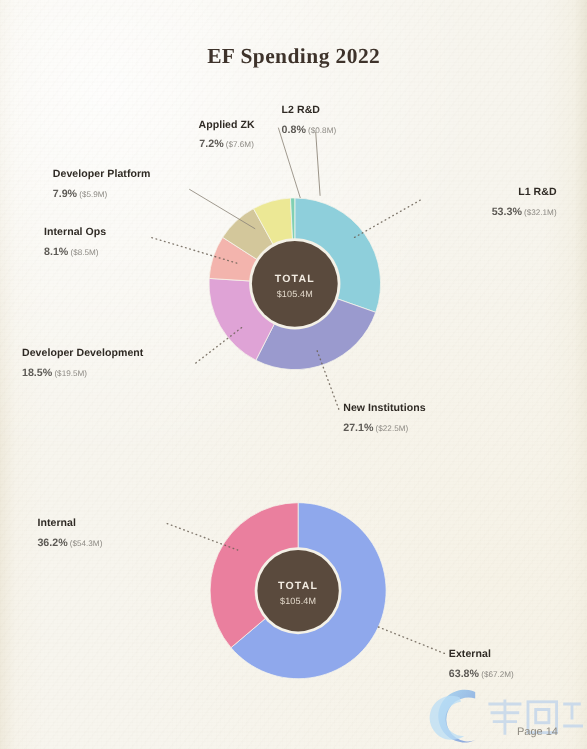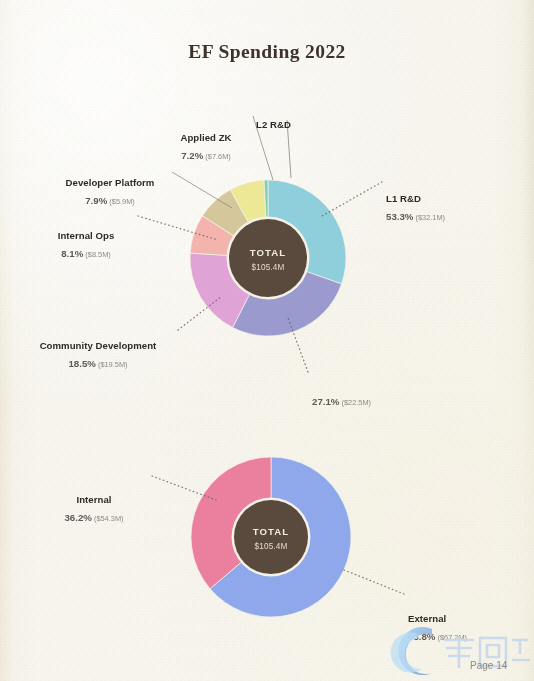--- a/index.html
+++ b/index.html
@@ -34,29 +34,29 @@
     text-align:center;
     font-family:"Liberation Serif",serif;
     font-weight:bold;
     font-size:19.5px;
     letter-spacing:.4px;
     color:#3e332b;
   }
 
   svg.chart{position:absolute;left:0;top:0;overflow:visible;}
 
-  .lbl{position:absolute;line-height:1.28;margin-top:24px;}
+  .lbl{position:absolute;line-height:1.28;}
   .lbl .nm{
     font-size:9.6px;font-weight:bold;color:#2f2a24;letter-spacing:.05px;
     white-space:nowrap;
   }
   .lbl .vl{white-space:nowrap;}
   .lbl .pct{font-size:9.7px;font-weight:bold;color:#5d5a55;}
   .lbl .amt{font-size:7.4px;color:#8d8a84;margin-left:2px;}
-  .lbl.r{text-align:center;}
+  .lbl.r{text-align:left;}
   .lbl.l{text-align:left;}
   .lbl.c{text-align:center;}
 
   .hub-t{font-size:9.6px;font-weight:bold;fill:#f3ece2;letter-spacing:1.1px;}
   .hub-v{font-size:8.2px;fill:#e3d9cb;letter-spacing:.15px;}
 
   
   #wm{position:absolute;left:388px;top:622px;width:146px;height:59px;}
   #wm svg{position:absolute;left:0;top:0;}
   #pgno{
@@ -95,43 +95,45 @@
       <path d="M308,372 L288,318" fill="none" stroke="#6b6256" stroke-width="1.25" stroke-linecap="round" stroke-dasharray="0.6 3.4" opacity=".85"></path>
     </svg>
 
   <div class="lbl c" style="left:158px;top:108px;width:96px;">
     <div class="nm">Applied ZK</div>
     <div class="vl"><span class="pct">7.2%</span><span class="amt">($7.6M)</span></div>
   </div>
 
   <div class="lbl l" style="left:256px;top:95px;width:110px;">
     <div class="nm">L2 R&amp;D</div>
+    <div class="vl"><span class="pct">0.8%</span><span class="amt">($0.8M)</span></div>
   </div>
 
   <div class="lbl r" style="left:48px;top:153px;width:124px;">
     <div class="nm">Developer Platform</div>
     <div class="vl"><span class="pct">7.9%</span><span class="amt">($5.9M)</span></div>
   </div>
 
   <div class="lbl r" style="left:40px;top:206px;width:92px;">
     <div class="nm">Internal Ops</div>
     <div class="vl"><span class="pct">8.1%</span><span class="amt">($8.5M)</span></div>
   </div>
 
   <div class="lbl r" style="left:20px;top:316px;width:156px;">
-    <div class="nm">Community Development</div>
+    <div class="nm">Developer Development</div>
     <div class="vl"><span class="pct">18.5%</span><span class="amt">($19.5M)</span></div>
   </div>
 
-  <div class="lbl l" style="left:386px;top:169px;width:120px;">
+  <div class="lbl l" style="left:386px;top:169px;width:120px;text-align:right;">
     <div class="nm">L1 R&amp;D</div>
     <div class="vl"><span class="pct">53.3%</span><span class="amt">($32.1M)</span></div>
   </div>
 
   <div class="lbl l" style="left:312px;top:366px;width:140px;">
+    <div class="nm">New Institutions</div>
     <div class="vl"><span class="pct">27.1%</span><span class="amt">($22.5M)</span></div>
   </div>
 
   <svg class="chart" id="svg2" width="534" height="681" style="top:0;" aria-hidden="true">
       <g>
         <path d="M271,457 A80,80 0 1 1 210.00459911908416,588.7644769255555 L242.02718458156497,561.5881265396389 A38,38 0 1 0 271,499 Z" fill="#8fa8ec" stroke="#f6f4eb" stroke-width="0.7"></path>
         <path d="M210.00459911908416,588.7644769255555 A80,80 0 0 1 271,457 L271,499 A38,38 0 0 0 242.02718458156497,561.5881265396389 Z" fill="#ea7f9e" stroke="#f6f4eb" stroke-width="0.7"></path>
         <circle cx="271" cy="537" r="39.5" fill="#f4f1e7"></circle>
         <circle cx="271" cy="537" r="37" fill="#5a4a3d"></circle>
         <text x="271" y="535" text-anchor="middle" class="hub-t">TOTAL</text>

